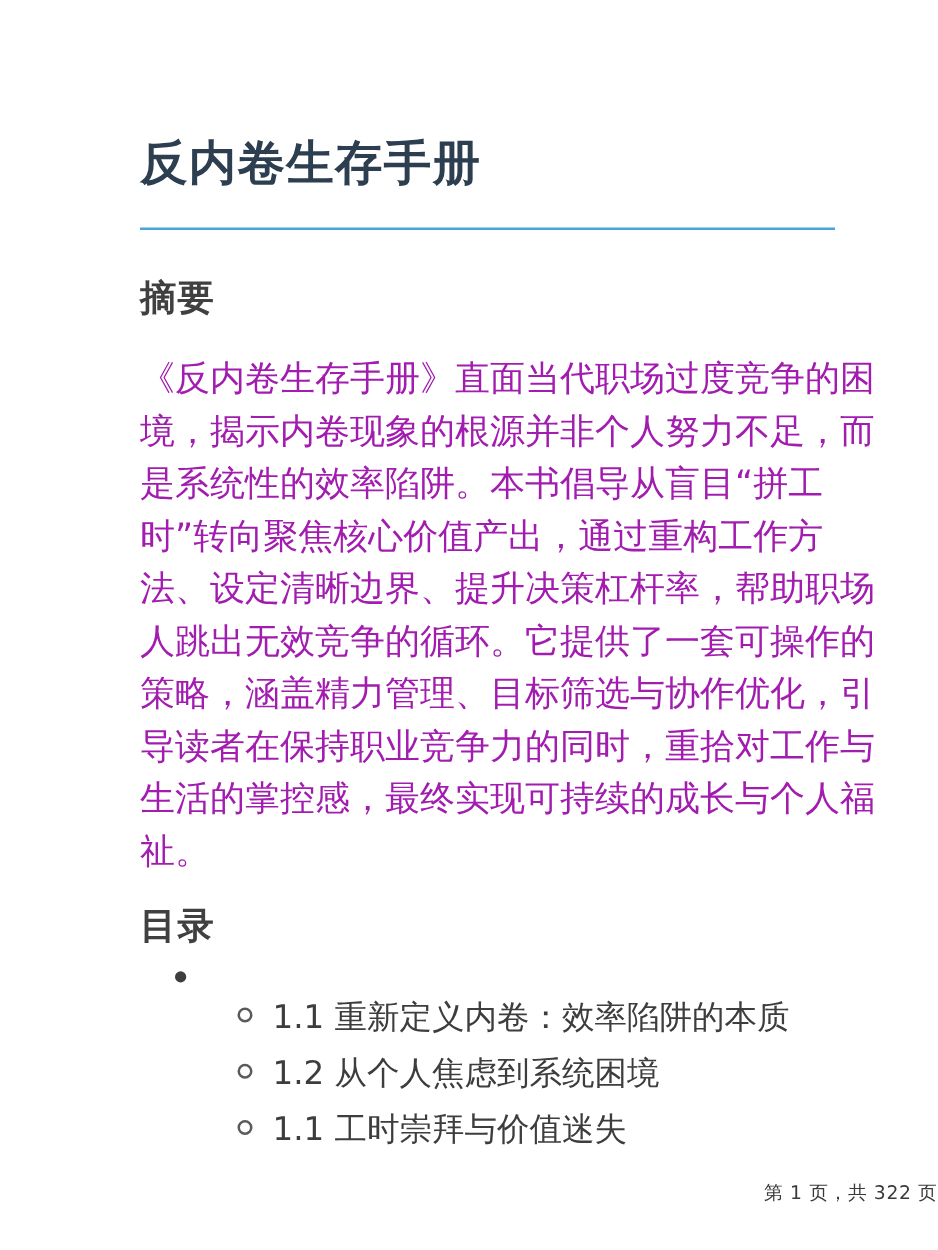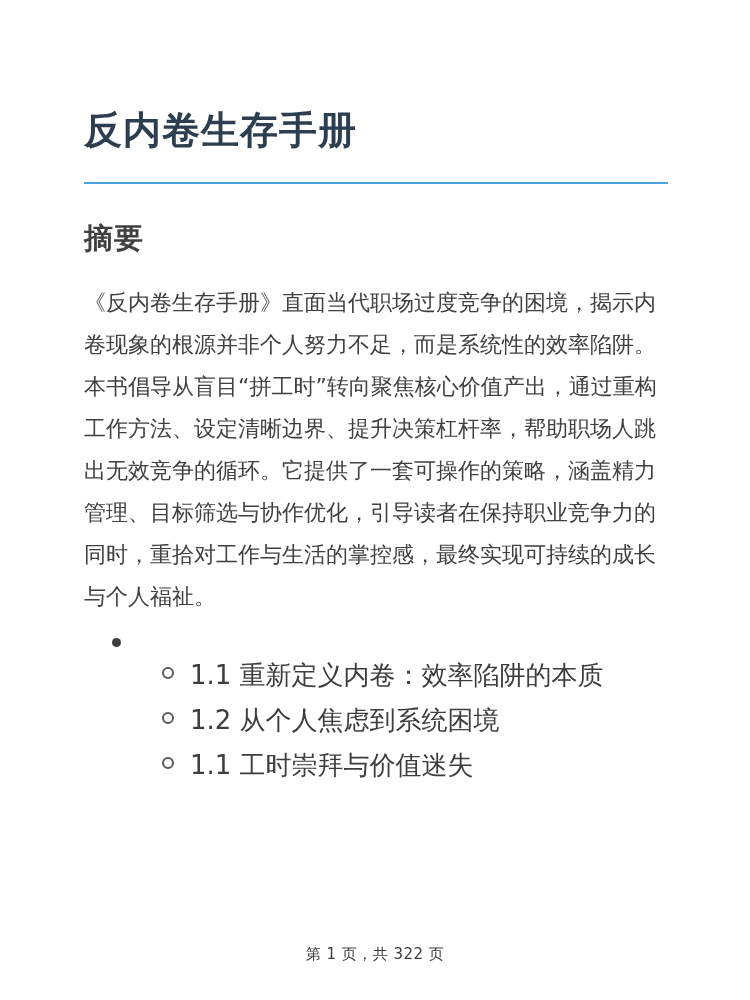--- a/index.html
+++ b/index.html
@@ -7,21 +7,21 @@
     padding: 0;
     background: #ffffff;
     font-family: "DejaVu Sans", "Liberation Sans", sans-serif;
   }
   .page {
     position: relative;
     width: 750px;
     height: 1000px;
     background: #ffffff;
     box-sizing: border-box;
-    padding: 106px 82px 0 84px;
+    padding: 106px 82px 0 112px;
     overflow: hidden;
   }
   .doc-title {
     margin: 0;
     font-size: 38px;
     line-height: 48px;
     font-weight: 700;
     color: #2c3e50;
     letter-spacing: 1px;
   }
@@ -36,23 +36,23 @@
     font-weight: 700;
     font-size: 29px;
     line-height: 33px;
     color: #404040;
     letter-spacing: 1px;
   }
   .summary-heading { margin-top: 38px; }
   .summary-paragraph {
     margin: 27px 0 0 0;
     width: 588px;
-    font-size: 22px;
+    font-size: 28px;
     line-height: 42px;
-    color: #404040;
+    color: #a21caf;
     text-align: left;
     word-break: normal;
     overflow-wrap: break-word;
   }
   .toc-heading { margin-top: 22px; }
   .toc-list {
     list-style: none;
     margin: 26px 0 0 0;
     padding: 0;
   }
@@ -97,39 +97,40 @@
     background: transparent;
     margin-right: 16px;
     position: relative;
     top: -2px;
   }
   .page-footer {
     position: absolute;
     left: 0;
     right: 0;
     bottom: 36px;
-    text-align: center;
+    text-align: right;
     font-size: 15px;
     color: #3a3a3a;
     letter-spacing: 0.5px;
   }
 </style>
 </head>
 <body>
 
 <div class="page">
 
   <h1 class="doc-title">反内卷生存手册</h1>
 
   <div class="title-divider"></div>
 
   <h2 class="section-heading summary-heading">摘要</h2>
 
   <p class="summary-paragraph">《反内卷生存手册》直面当代职场过度竞争的困境，揭示内卷现象的根源并非个人努力不足，而是系统性的效率陷阱。本书倡导从盲目“拼工时”转向聚焦核心价值产出，通过重构工作方法、设定清晰边界、提升决策杠杆率，帮助职场人跳出无效竞争的循环。它提供了一套可操作的策略，涵盖精力管理、目标筛选与协作优化，引导读者在保持职业竞争力的同时，重拾对工作与生活的掌控感，最终实现可持续的成长与个人福祉。</p>
 
+  <h2 class="section-heading toc-heading">目录</h2>
 
   <ul class="toc-list">
     <li class="toc-chapter">
       <span class="bullet-dot"></span>
     </li>
     <li style="list-style:none;">
       <ul class="toc-sublist">
         <li class="toc-subitem">
           <span class="bullet-circle"></span>
           <span>1.1 重新定义内卷：效率陷阱的本质</span>

